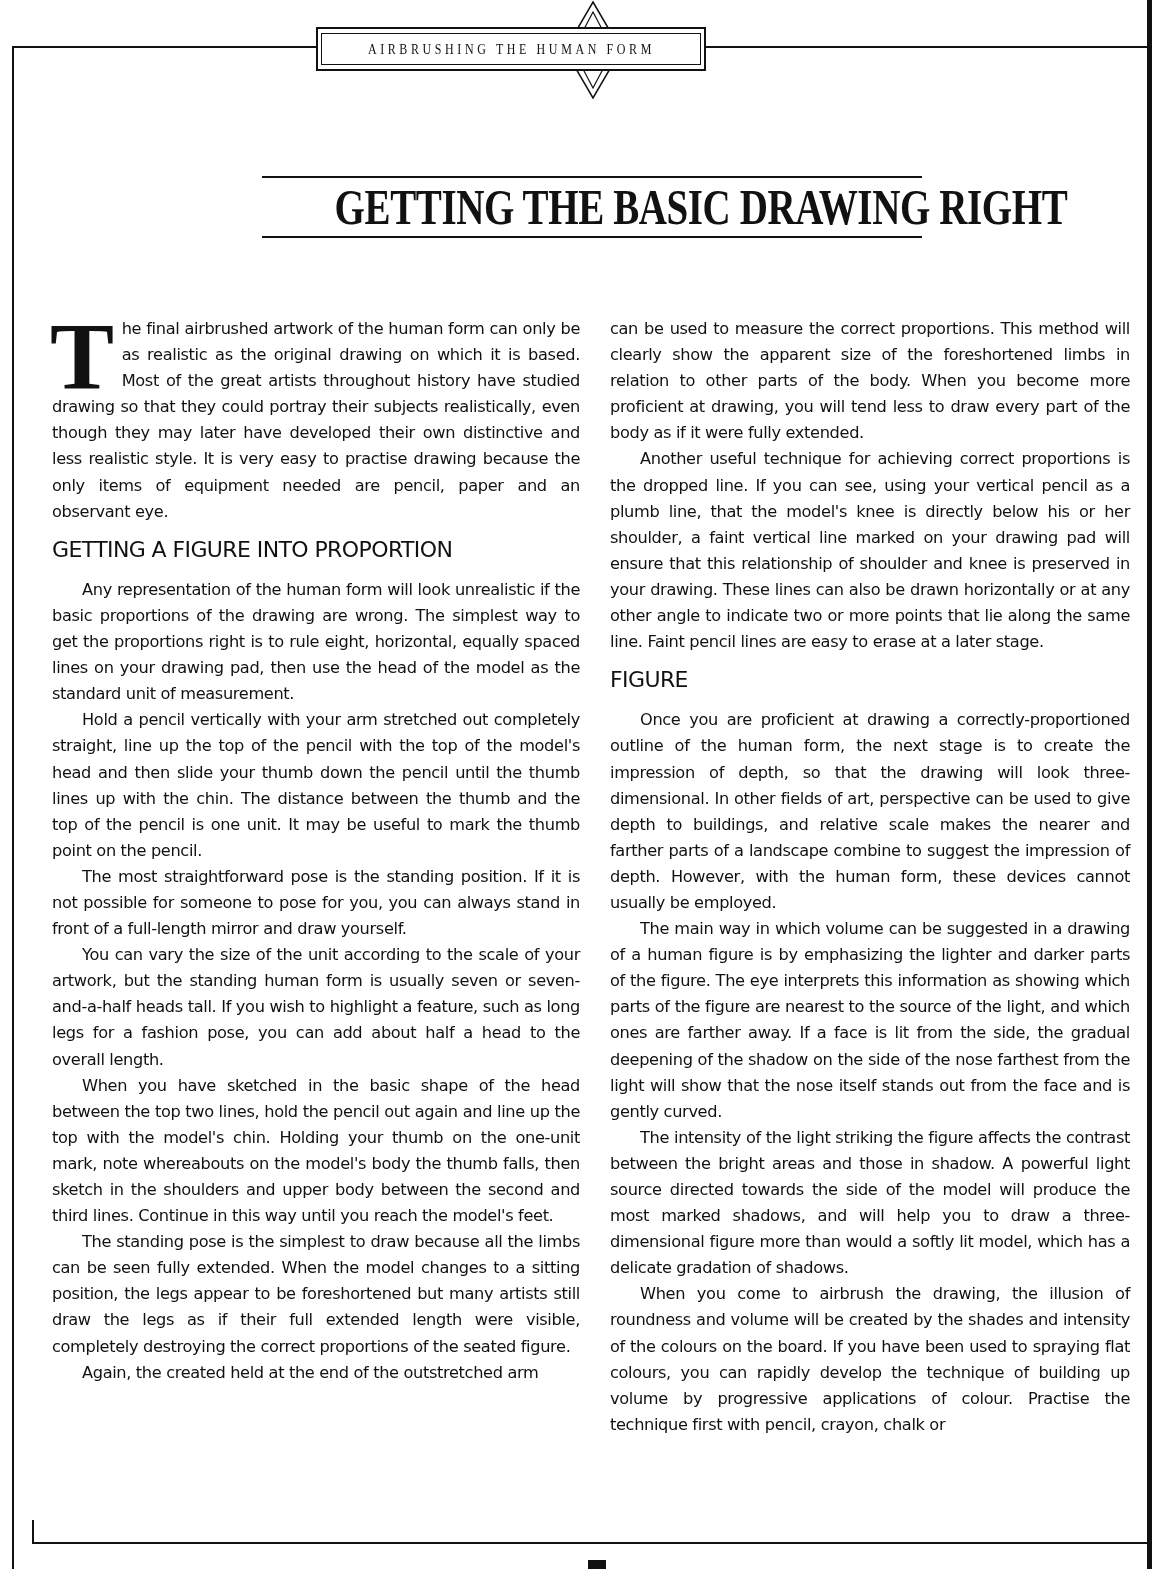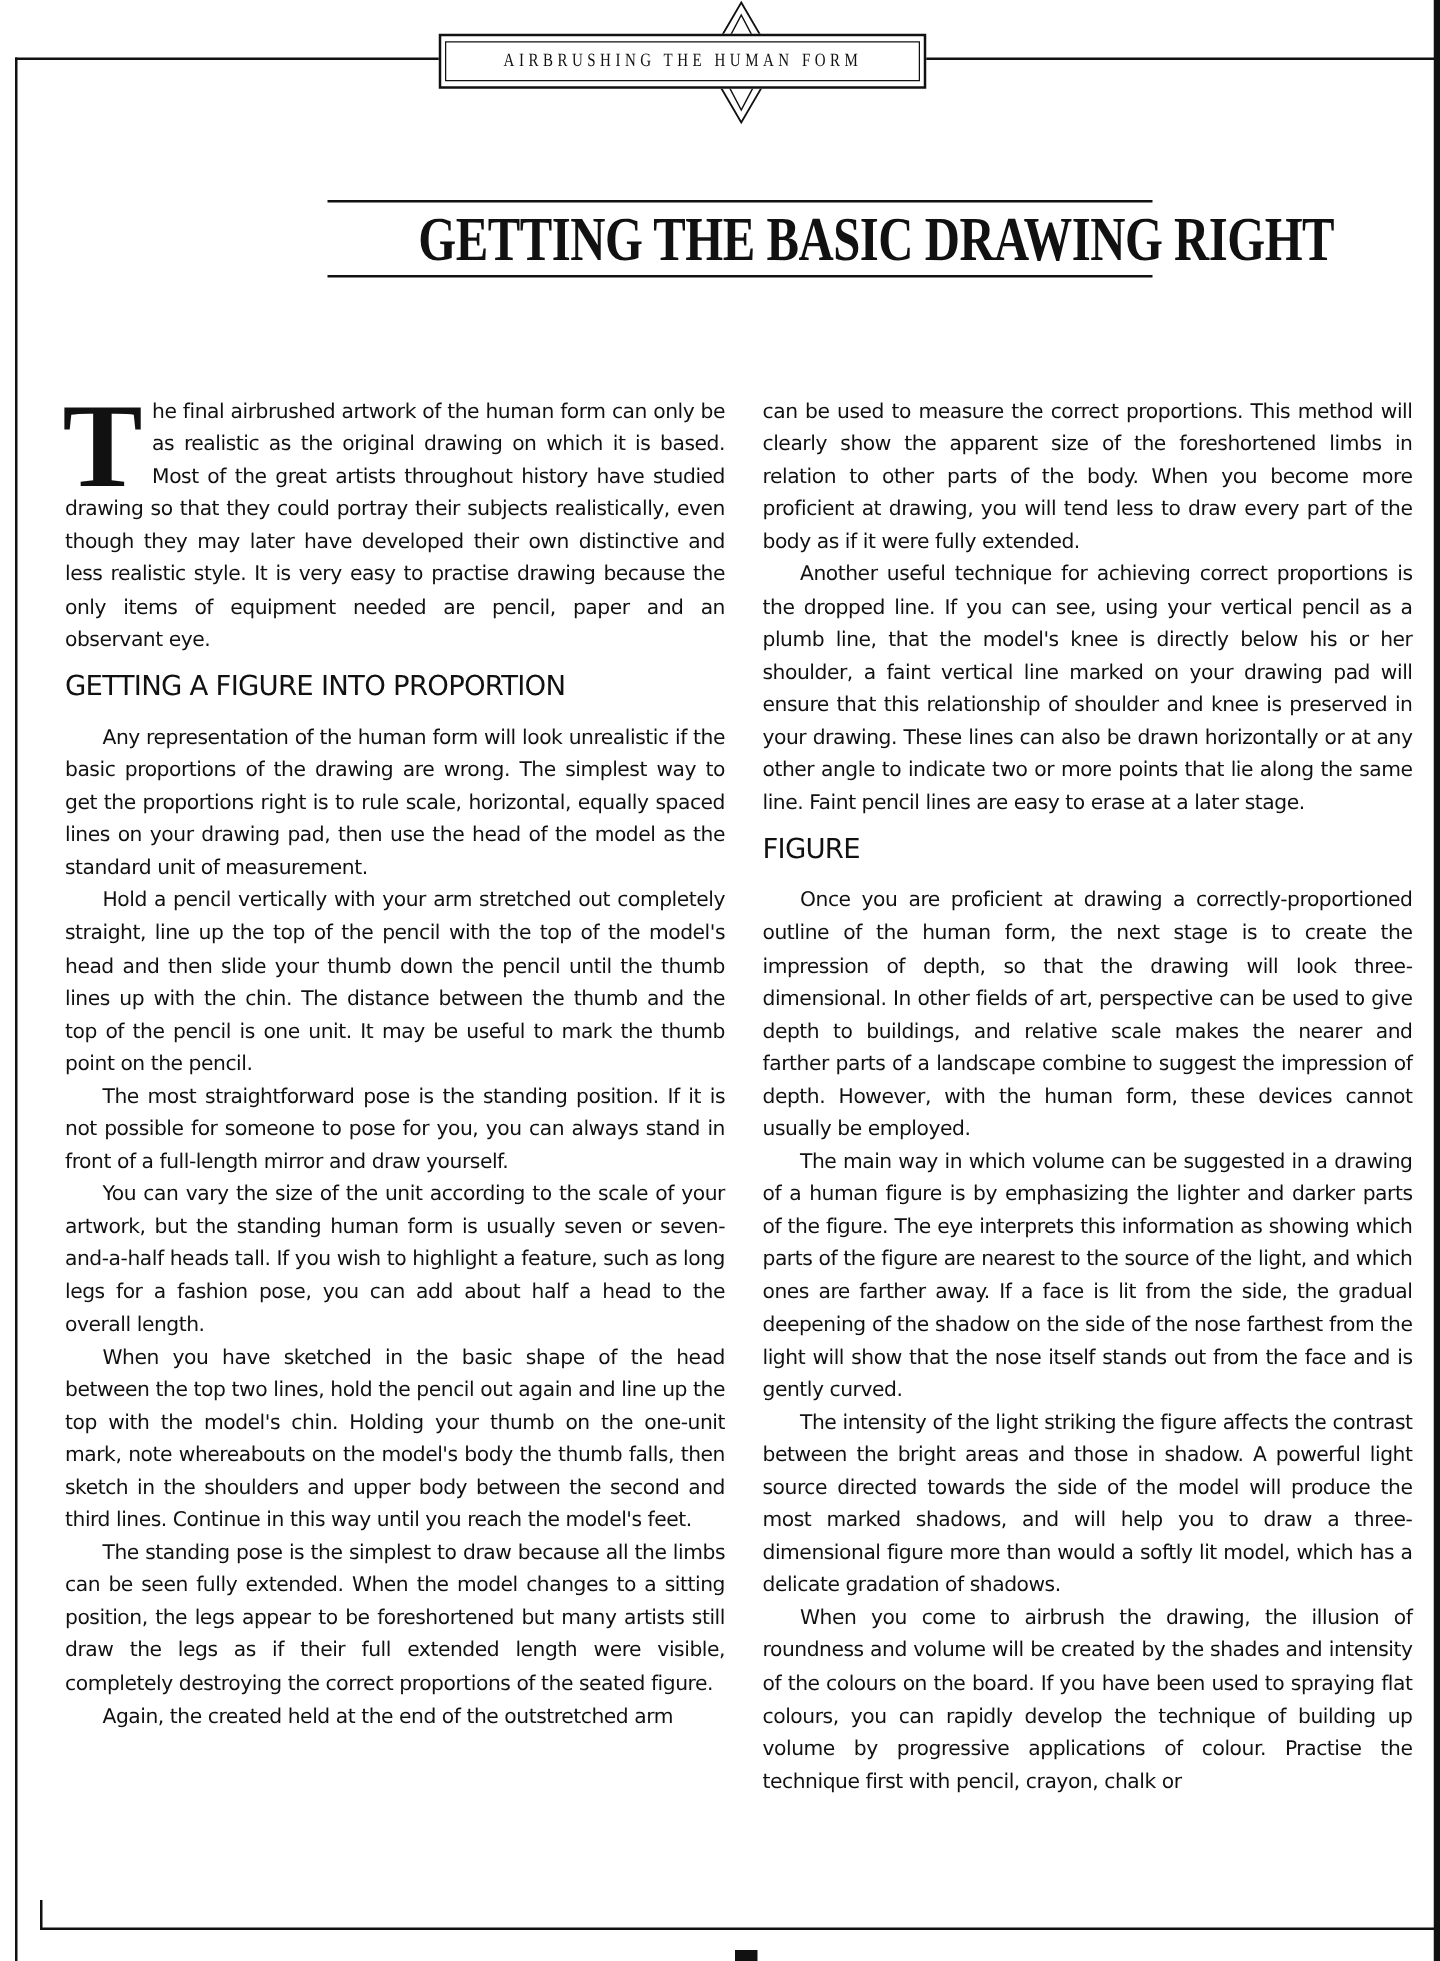--- a/index.html
+++ b/index.html
@@ -3,26 +3,26 @@
 <meta charset="utf-8">
 <style>
   html, body { margin: 0; padding: 0; background: #ffffff; }
   body { width: 1152px; height: 1569px; position: relative; overflow: hidden; color: #111; }
   .frame-top { position: absolute; left: 12px; top: 46px; width: 1138px; height: 0; border-top: 2px solid #111; }
   .frame-left { position: absolute; left: 12px; top: 46px; width: 0; height: 1523px; border-left: 2px solid #111; }
   .frame-right { position: absolute; left: 1147px; top: 0px; width: 0; height: 1569px; border-left: 5px solid #111; }
   .frame-bottom { position: absolute; left: 32px; top: 1542px; width: 1120px; height: 0; border-top: 2px solid #111; }
   .frame-bottom-left { position: absolute; left: 32px; top: 1520px; width: 0; height: 23px; border-left: 2px solid #111; }
 
-  .header-badge { position: absolute; left: 351px; top: 27px; width: 390px; height: 44px; background: #fff; border: 2px solid #111; box-sizing: border-box; }
+  .header-badge { position: absolute; left: 316px; top: 27px; width: 390px; height: 44px; background: #fff; border: 2px solid #111; box-sizing: border-box; }
   .header-badge-inner { position: absolute; left: 3px; top: 4px; right: 3px; bottom: 4px; border: 1px solid #111; display: flex; align-items: center; justify-content: center; }
   .header-title { font-family: "Liberation Serif", serif; font-size: 15px; letter-spacing: 4.5px; transform: scaleX(0.8); white-space: nowrap; }
   .diamond { position: absolute; left: 563px; top: 0px; width: 60px; height: 100px; }
 
-  .page-title-wrap { position: absolute; left: 262px; top: 160px; width: 660px; }
+  .page-title-wrap { position: absolute; left: 262px; top: 176px; width: 660px; }
   .rule-top { border-top: 2px solid #111; }
   .rule-bottom { border-top: 2px solid #111; margin-top: 2px; }
   .page-title { font-family: "Liberation Serif", serif; font-size: 50px; line-height: 54px; text-align: center; transform: scaleX(0.78); white-space: nowrap; margin: 2px 0 0 0; letter-spacing: -0.5px; }
 
   .col { position: absolute; top: 316px; width: 528px; font-family: "DejaVu Sans", sans-serif; font-size: 16.2px; line-height: 26.1px; text-align: justify; letter-spacing: -0.35px; }
   .col-left { left: 52px; }
   .col-right { left: 610px; width: 520px; }
   .col p { margin: 0; text-indent: 30px; }
   .col p.noindent { text-indent: 0; }
   .subhead { font-family: "DejaVu Sans", sans-serif; font-size: 22px; letter-spacing: -0.6px; margin: 12px 0 14px 0; text-indent: 0; }
@@ -50,21 +50,21 @@
 
 <div class="page-title-wrap">
   <div class="rule-top"></div>
   <h1 class="page-title">GETTING THE BASIC DRAWING RIGHT</h1>
   <div class="rule-bottom"></div>
 </div>
 
 <div class="col col-left">
   <p class="noindent"><span class="dropcap">T</span><span>he final airbrushed artwork of the human form can only be as realistic as the original drawing on which it is based. Most of the great artists throughout history have studied drawing so that they could portray their subjects realistically, even though they may later have developed their own distinctive and less realistic style. It is very easy to practise drawing because the only items of equipment needed are pencil, paper and an observant eye.</span></p>
   <div class="subhead">GETTING A FIGURE INTO PROPORTION</div>
-  <p>Any representation of the human form will look unrealistic if the basic proportions of the drawing are wrong. The simplest way to get the proportions right is to rule scale, horizontal, equally spaced lines on your drawing pad, then use the head of the model as the standard unit of measurement.</p>
+  <p>Any representation of the human form will look unrealistic if the basic proportions of the drawing are wrong. The simplest way to get the proportions right is to rule eight, horizontal, equally spaced lines on your drawing pad, then use the head of the model as the standard unit of measurement.</p>
   <p>Hold a pencil vertically with your arm stretched out completely straight, line up the top of the pencil with the top of the model's head and then slide your thumb down the pencil until the thumb lines up with the chin. The distance between the thumb and the top of the pencil is one unit. It may be useful to mark the thumb point on the pencil.</p>
   <p>The most straightforward pose is the standing position. If it is not possible for someone to pose for you, you can always stand in front of a full-length mirror and draw yourself.</p>
   <p>You can vary the size of the unit according to the scale of your artwork, but the standing human form is usually seven or seven-and-a-half heads tall. If you wish to highlight a feature, such as long legs for a fashion pose, you can add about half a head to the overall length.</p>
   <p>When you have sketched in the basic shape of the head between the top two lines, hold the pencil out again and line up the top with the model's chin. Holding your thumb on the one-unit mark, note whereabouts on the model's body the thumb falls, then sketch in the shoulders and upper body between the second and third lines. Continue in this way until you reach the model's feet.</p>
   <p>The standing pose is the simplest to draw because all the limbs can be seen fully extended. When the model changes to a sitting position, the legs appear to be foreshortened but many artists still draw the legs as if their full extended length were visible, completely destroying the correct proportions of the seated figure.</p>
   <p style="text-align:left">Again, the created held at the end of the outstretched arm</p>
 </div>
 
 <div class="col col-right">
   <p class="noindent">can be used to measure the correct proportions. This method will clearly show the apparent size of the foreshortened limbs in relation to other parts of the body. When you become more proficient at drawing, you will tend less to draw every part of the body as if it were fully extended.</p>

